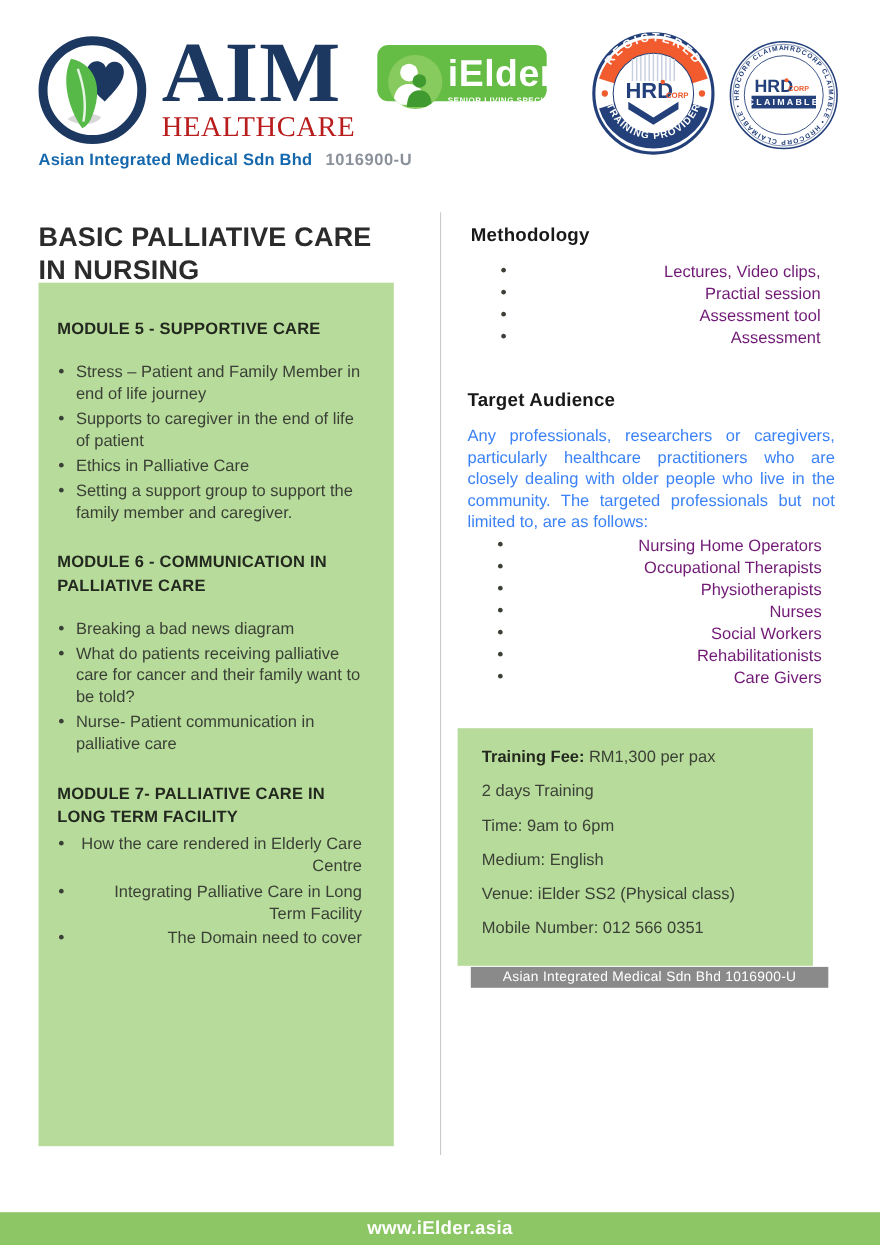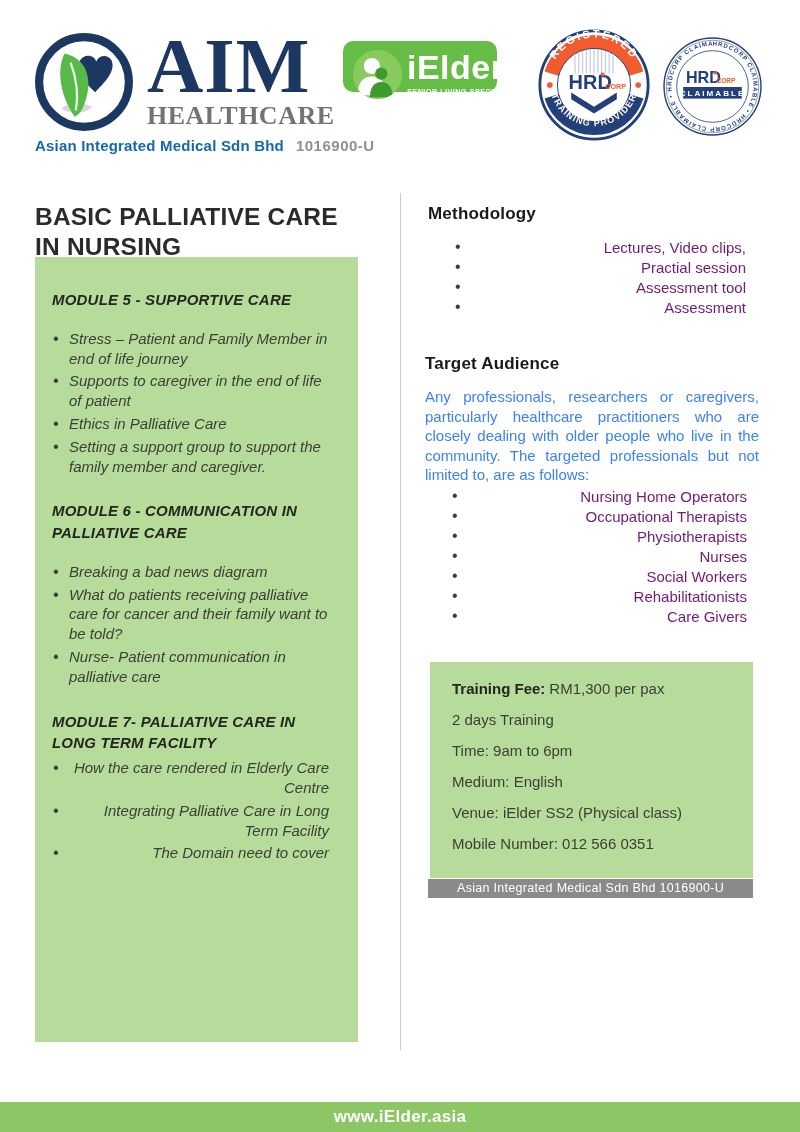--- a/index.html
+++ b/index.html
@@ -4,62 +4,62 @@
 <style>
   html,body{margin:0;padding:0;background:#fff;}
   #page{position:relative;width:800px;height:1132px;background:#ffffff;overflow:hidden;
         font-family:"Liberation Sans",sans-serif;color:#333;}
 
   
   #aim-logo{position:absolute;left:33px;top:31px;width:102px;height:102px;}
   #aim-text{position:absolute;left:147px;top:28px;width:190px;}
   #aim-name{font-family:"Liberation Serif",serif;font-weight:bold;font-size:78px;line-height:0.98;
             color:#1c3860;letter-spacing:1px;}
-  #aim-sub{font-family:"Liberation Serif",serif;font-weight:bold;font-size:26px;color:#737373;
+  #aim-sub{font-family:"Liberation Serif",serif;font-weight:normal;font-size:26px;color:#b91c1c;
            letter-spacing:0.5px;margin-top:-3px;}
   #company-line{position:absolute;left:35px;top:137px;font-size:15px;white-space:nowrap;}
   #company-line .co{color:#1668ad;font-weight:bold;letter-spacing:0.2px;}
   #company-line .reg{color:#8b919a;font-weight:600;margin-left:12px;letter-spacing:0.5px;}
 
   #ielder-badge{position:absolute;left:343px;top:41px;width:154px;height:51px;background:#66bd45;
                 border-radius:10px;}
   #ielder-persons{position:absolute;left:8px;top:7px;width:53px;height:53px;}
   #ielder-texts{position:absolute;left:64px;top:8px;color:#fff;}
   #ielder-name{font-size:34px;font-weight:bold;line-height:1.1;letter-spacing:0.5px;}
   #ielder-tagline{font-size:7.3px;font-weight:bold;letter-spacing:0.45px;margin-top:1px;white-space:nowrap;}
 
   #badge-registered{position:absolute;left:537px;top:28px;width:114px;height:114px;}
   #badge-claimable{position:absolute;left:662px;top:36px;width:101px;height:101px;}
 
   
   #page-title{position:absolute;left:35px;top:186px;width:334px;font-size:24.5px;font-weight:800;
               line-height:1.22;color:#2b2b2b;letter-spacing:0.2px;}
   #modules-box{position:absolute;left:35px;top:257px;width:323px;height:785px;background:#b7db9a;
-               box-sizing:border-box;padding:32px 17px 0 17px;font-style:italic;}
+               box-sizing:border-box;padding:32px 17px 0 17px;}
   .module-heading{font-size:15px;font-weight:800;color:#23281f;line-height:1.45;letter-spacing:0.2px;margin:0;}
   ul.bullets{list-style:none;margin:0;padding:0;}
   #modules-box ul.bullets{margin-top:18px;margin-bottom:24px;}
   #modules-box .m7 ul.bullets{margin-top:4px;text-align:right;}
   ul.bullets li{position:relative;padding-left:17px;padding-right:12px;font-size:15px;line-height:1.32;
                 color:#3a4036;margin-bottom:3px;}
   ul.bullets li::before{content:"•";position:absolute;left:1px;top:-1px;font-size:16px;color:#3a4036;}
 
   
   #divider{position:absolute;left:400px;top:193px;width:1px;height:857px;background:#cbcbcb;}
 
   
   #methodology{position:absolute;left:428px;top:204px;width:330px;}
   #methodology h2,#target h2{font-size:17px;font-weight:800;color:#191919;margin:0;letter-spacing:0.2px;}
   #methodology ul{margin-top:14px;margin-left:26px;}
   #methodology li,#target li{line-height:20px;margin-bottom:0;color:#701a75;text-align:right;}
   #target{position:absolute;left:425px;top:354px;width:334px;}
   #target p{font-size:15px;line-height:19.5px;text-align:justify;color:#3b82f6;margin:13px 0 2px 0;}
   #target ul{margin-left:26px;}
 
-  #fee-box{position:absolute;left:430px;top:662px;width:323px;height:216px;background:#b7db9a;
+  #fee-box{position:absolute;left:416px;top:662px;width:323px;height:216px;background:#b7db9a;
            box-sizing:border-box;padding:17px 22px;}
   #fee-box p{font-size:15px;line-height:20px;margin:0 0 11px 0;color:#3a4036;}
   #fee-box .fee-label{font-weight:800;color:#23281f;}
   #fee-box .fee-value{margin-left:4px;}
   #company-bar{position:absolute;left:428px;top:879px;width:325px;height:19px;background:#8a8a8a;
                color:#fff;font-size:12.5px;line-height:19px;text-align:center;letter-spacing:0.3px;}
 
   
   #footer{position:absolute;left:0;top:1102px;width:800px;height:30px;background:#8cc665;
           color:#fff;font-weight:bold;font-size:17px;line-height:30px;text-align:center;letter-spacing:0.3px;}

